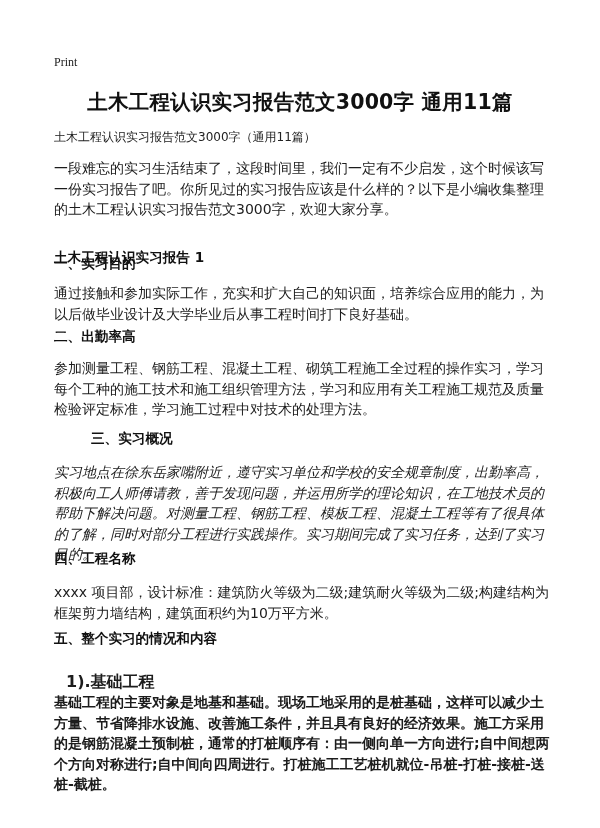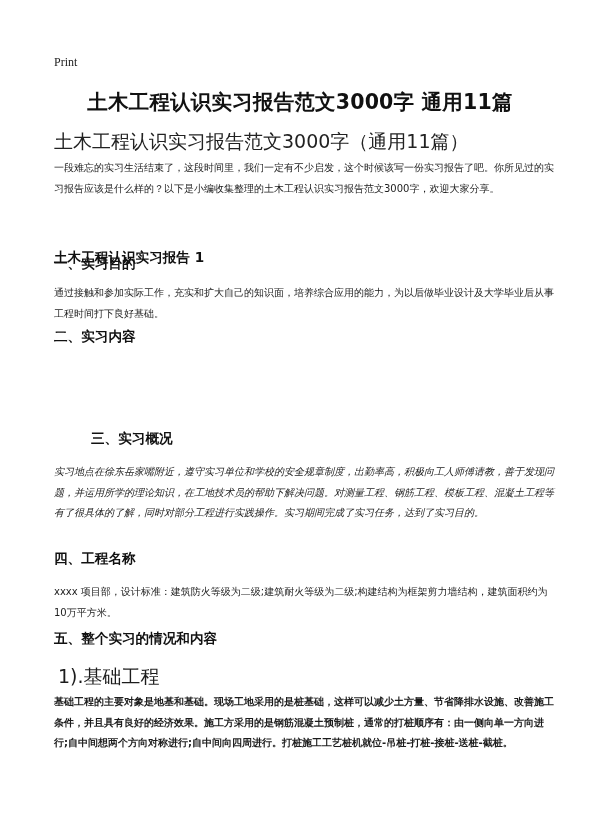--- a/index.html
+++ b/index.html
@@ -39,67 +39,69 @@
       font-size: 20.5px;
       font-weight: bold;
       color: #111;
       letter-spacing: 0.2px;
       margin: 0;
     }
     .doc-subtitle {
       position: absolute;
       left: 54px;
       top: 121px;
-      font-size: 19px;
+      font-size: 12px;
       color: #222;
     }
     .para {
       position: absolute;
       left: 54px;
       width: 500px;
-      font-size: 10px;
+      font-size: 14px;
       line-height: 20.6px;
       color: #1c1c1c;
       margin: 0;
     }
     .heading {
       position: absolute;
       left: 54px;
       font-size: 13.6px;
       font-weight: bold;
       color: #111;
       margin: 0;
     }
     .subheading {
       position: absolute;
       left: 54px;
-      font-size: 19px;
+      font-size: 16px;
       color: #1c1c1c;
-      margin: 4px;
+      margin: 12px;
+      font-weight: bold;
     }
   </style>
 </head>
 <body>
 
 <div class="page">
 
   <div class="print-label">Print</div>
 
   <h1 class="doc-title">土木工程认识实习报告范文3000字 通用11篇</h1>
 
   <div class="doc-subtitle">土木工程认识实习报告范文3000字（通用11篇）</div>
 
   <p class="para" style="top:150px;">一段难忘的实习生活结束了，这段时间里，我们一定有不少启发，这个时候该写一份实习报告了吧。你所见过的实习报告应该是什么样的？以下是小编收集整理的土木工程认识实习报告范文3000字，欢迎大家分享。</p>
 
   <h2 class="heading" style="top:217px;margin-top:24px;">土木工程认识实习报告 1</h2>
 
   <h3 class="heading" style="top:247px;text-align:center;">一、实习目的</h3>
   <p class="para" style="top:275px;">通过接触和参加实际工作，充实和扩大自己的知识面，培养综合应用的能力，为以后做毕业设计及大学毕业后从事工程时间打下良好基础。</p>
 
-  <h3 class="heading" style="top:320px;">二、实习内容</h3>
+  <h3 class="heading" style="top:320px;">二、出勤率高</h3>
+  <p class="para" style="top:350px;">参加测量工程、钢筋工程、混凝土工程、砌筑工程施工全过程的操作实习，学习每个工种的施工技术和施工组织管理方法，学习和应用有关工程施工规范及质量检验评定标准，学习施工过程中对技术的处理方法。</p>
 
   <h3 class="heading" style="top:422px;margin-left:37px;">三、实习概况</h3>
   <p class="para" style="top:454px;font-style:italic;">实习地点在徐东岳家嘴附近，遵守实习单位和学校的安全规章制度，出勤率高，积极向工人师傅请教，善于发现问题，并运用所学的理论知识，在工地技术员的帮助下解决问题。对测量工程、钢筋工程、模板工程、混凝土工程等有了很具体的了解，同时对部分工程进行实践操作。实习期间完成了实习任务，达到了实习目的。</p>
 
   <h3 class="heading" style="top:542px;">四、工程名称</h3>
   <p class="para" style="top:574px;">xxxx 项目部，设计标准：建筑防火等级为二级;建筑耐火等级为二级;构建结构为框架剪力墙结构，建筑面积约为10万平方米。</p>
 
   <h3 class="heading" style="top:622px;">五、整个实习的情况和内容</h3>
   <div class="subheading" style="top:652px;">1).基础工程</div>
   <p class="para" style="top:684px;font-weight:bold;">基础工程的主要对象是地基和基础。现场工地采用的是桩基础，这样可以减少土方量、节省降排水设施、改善施工条件，并且具有良好的经济效果。施工方采用的是钢筋混凝土预制桩，通常的打桩顺序有：由一侧向单一方向进行;自中间想两个方向对称进行;自中间向四周进行。打桩施工工艺桩机就位-吊桩-打桩-接桩-送桩-截桩。</p>

